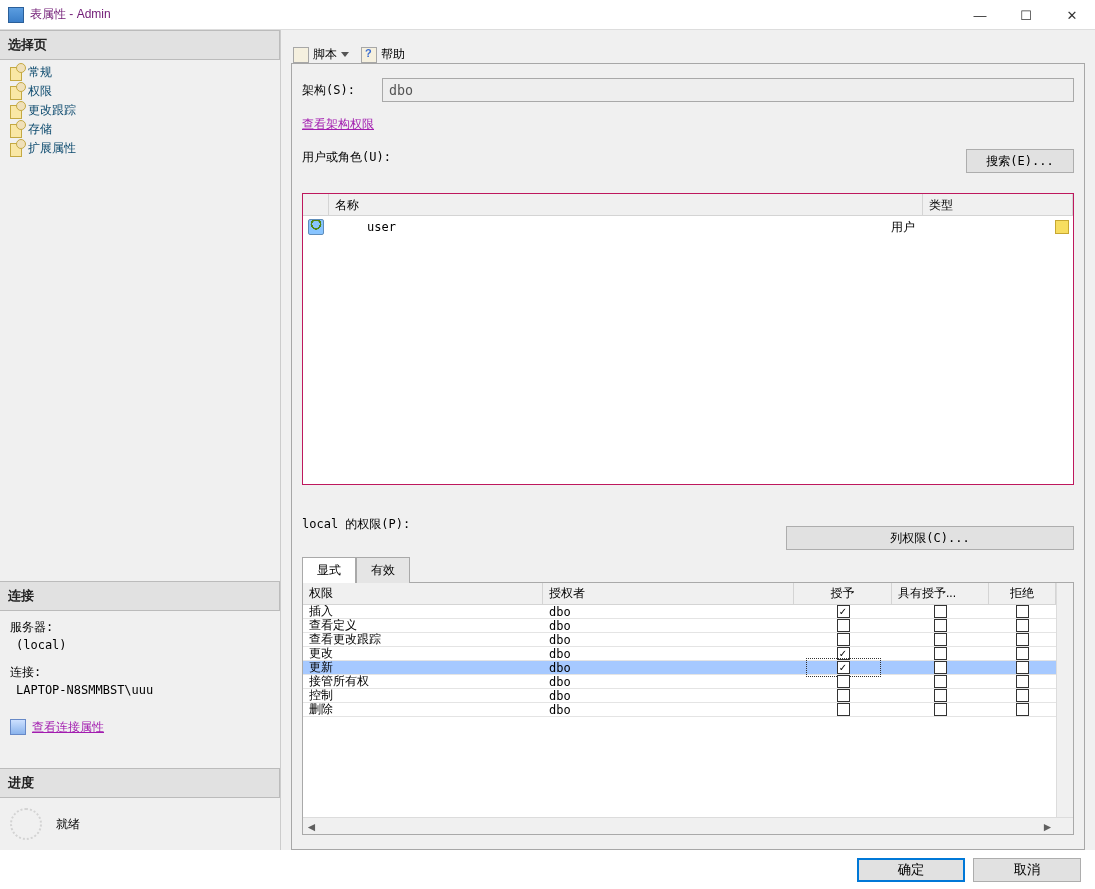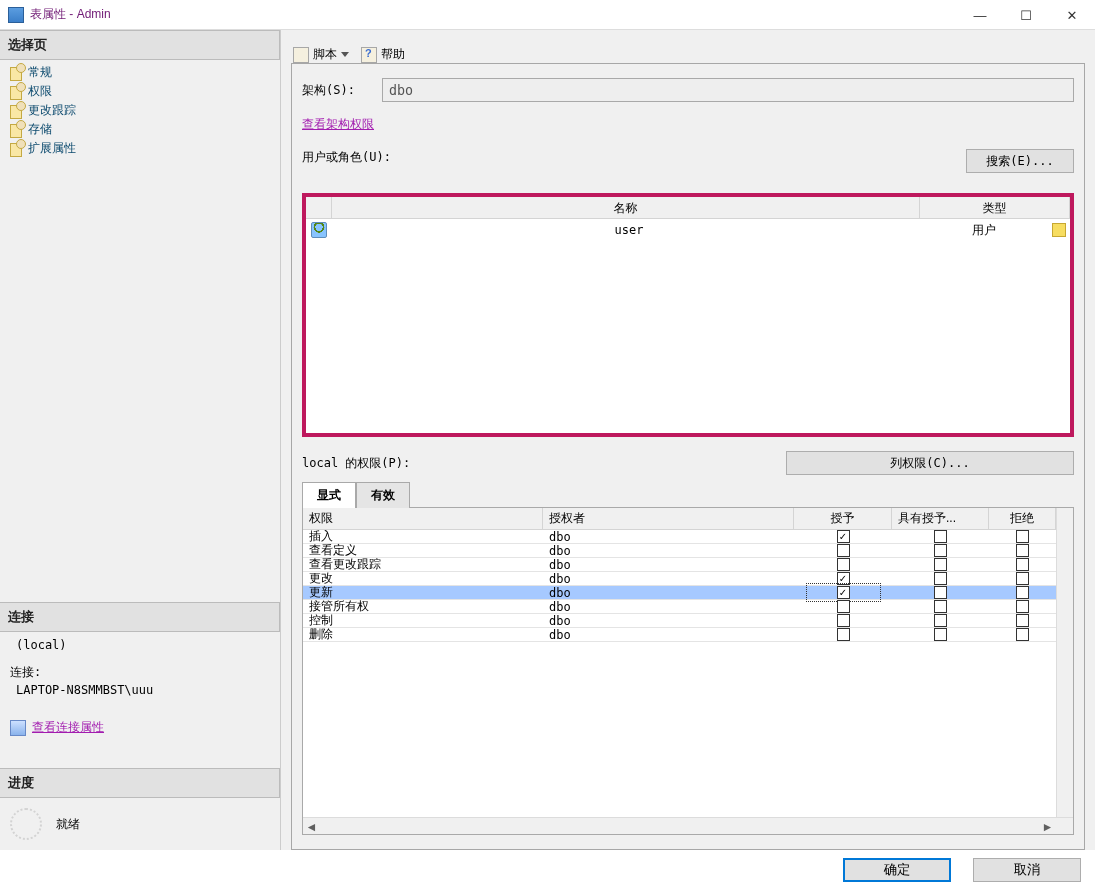--- a/index.html
+++ b/index.html
@@ -16,70 +16,70 @@
 .nav-item { display: flex; align-items: center; padding: 2px 3px; cursor: pointer; height: 19px; }
 .nav-icon { width: 16px; height: 16px; margin-right: 4px; position:relative; }
 .nav-icon::before{ content:''; position:absolute; left:2px; top:2px; width:10px; height:12px; background:#f9e7a5; border:1px solid #c4a943; }
 .nav-icon::after{ content:''; position:absolute; left:8px; top:-2px; width:8px; height:8px; background:#f0e0b9; border-radius:50%; border:1px solid #c4a943;}
 .nav-text { font-size: 12px; color: #0c4a6e; }
 .spacer { flex: 1; }
 .conn-box { padding: 6px 10px 8px 10px; font-family: "SimSun", monospace; }
 .conn-lbl { padding: 2px 0; }
 .conn-val { padding: 0 0 10px 6px; }
 .link { color: #a21caf; text-decoration: underline; cursor: pointer; }
-.prop-link { display: flex; align-items: flex-end; padding: 4px 10px 6px 10px; }
+.prop-link { display: flex; align-items: flex-start; padding: 4px 10px 6px 10px; }
 .prop-link-icon { width: 16px; height: 16px; margin-right: 6px; border:1px solid #6789c7; background:linear-gradient(#cde0ff,#8ab3ec);}
 .progress-box { padding: 10px; display: flex; align-items: center; }
 .progress-ring { width: 32px; height: 32px; border: 2px dotted #c7c7c7; border-radius: 50%; margin-right: 14px; opacity: 0.7; }
 .content { flex: 1; background: #f0f0f0; display:flex; flex-direction:column; padding-bottom: 0;}
 .toolbar { height: 33px; display: flex; align-items: flex-end; padding: 0 12px; }
 .tb-item { display: flex; align-items: center; margin-right: 12px; cursor:pointer; }
 .tb-icon { width:16px; height:16px; margin-right:4px; border:1px solid #a7a7a7; background:#f5f0df; position:relative;}
 .tb-icon.help::before{ content:'?'; position:absolute; left:3px; top:-1px; color:#3b6dd1; font-weight:bold; font-size:11px;}
 .tb-drop { border-left:4px solid transparent; border-right:4px solid transparent; border-top:5px solid #555; margin-left:4px;}
 .form-area { border:1px solid #a7a7a7; margin: 0 10px 0 10px; padding: 14px 10px 14px 10px; background:#f0f0f0; flex:1; display:flex; flex-direction:column;}
 .form-row { display:flex; align-items:center; margin-bottom:14px;}
 .form-lbl { width:80px; font-family:"SimSun",monospace; }
 .form-input { flex:1; height:24px; border:1px solid #a9a9a9; background:#eee; padding:3px 6px; font-family:"SimSun",monospace; color:#555;}
 .link-row { margin: 0 0 16px 0;}
 .grid-lbl-row { display:flex; align-items:flex-start; margin-bottom:20px;}
 .grid-lbl { flex:1; font-family:"SimSun",monospace;}
 .btn-std { height:24px; padding:0 18px; border:1px solid #adadad; background:#e1e1e1; cursor:pointer; font-size:12px; font-family:"SimSun",monospace;}
-.users-grid { border:4px solid #be185d; background:#fff; height:244px; margin-bottom:14px;text-align:center;}
+.users-grid { border:1px solid #be185d; background:#fff; height:292px; margin-bottom:14px;}
 .users-head { display:flex; background:#f0f0f0; height:22px; border-bottom:1px solid #d4d4d4;}
 .uh-cell { border-right:1px solid #d4d4d4; padding:3px 6px; font-size:12px;}
 .uh-icon { width:26px;}
 .uh-name { flex:1;}
 .uh-type { width:150px;}
-.users-row { display:flex; height:22px; align-items:center;}
+.users-row { display:flex; height:22px; align-items:center;gap:32px;}
 .ur-icon { width:26px; display:flex; align-items:center; justify-content:center;}
 .user-person-icon { width:16px; height:16px; background: radial-gradient(circle at 50% 30%, #88c4ff 30%, #538614 31%, #538614 45%, transparent 46%), linear-gradient(#88c4ff,#88c4ff); border-radius:2px; border:1px solid #5e8dbb;}
 .ur-name { flex:1; padding-left:6px; font-family:"SimSun",monospace;}
 .ur-type { width:128px; font-size:12px;}
 .ur-del { width:22px; display:flex; align-items:center; justify-content:center;}
 .del-icon { width:14px; height:14px; background:#f7dd60; border:1px solid #c7a731; position:relative;}
 .perm-row { display:flex; align-items:center; margin-bottom:6px;}
-.tabs { display:flex;font-weight:bold;}
+.tabs { display:flex;}
 .tab { padding:4px 14px; background:#f0f0f0; border:1px solid #a9a9a9; border-bottom:none; cursor:pointer; position:relative; top:1px; background:#e5e5e5;}
 .tab.active { background:#fff; z-index:2;}
 .perm-grid { border:1px solid #a9a9a9; background:#fff; flex:1; display:flex; flex-direction:column;}
 .pg-head { display:flex; background:#f0f0f0; height:22px; border-bottom:1px solid #d4d4d4;}
 .pg-h { border-right:1px solid #d4d4d4; padding:3px 6px; font-size:12px; display:flex; align-items:center;}
 .pg-h.perm{ width:240px;} .pg-h.grantor{ width:251px;} .pg-h.grant{ width:98px; justify-content:center;} .pg-h.wgrant{ width:97px; } .pg-h.deny{ width:67px; justify-content:center;}
 .pg-body { flex:1; overflow:hidden;}
 .pg-row { display:flex; height:14px; border-bottom:1px solid #e4e4e4; align-items:center;}
 .pg-row.sel { background:#a6c9ff;}
 .pg-c { padding:3px 6px; display:flex; align-items:center;}
 .pg-c.perm{ width:240px;} .pg-c.grantor{ width:251px; font-family:"SimSun",monospace;} .pg-c.grant{ width:98px; justify-content:center;} .pg-c.wgrant{ width:97px; justify-content:center;} .pg-c.deny{ width:67px; justify-content:center;}
 .cbx { width:13px; height:13px; border:1px solid #333; background:#fff; display:flex; align-items:center; justify-content:center; font-size:10px; line-height:1;}
 .pg-row.sel .cbx-wrap{ border:1px dotted #333; padding:2px 30px;}
 .scroll-v { width:17px; background:#f0f0f0; border-left:1px solid #dcdcdc;}
 .scroll-h { height:17px; background:#f0f0f0; border-top:1px solid #dcdcdc; display:flex;}
 .sh-btn { width:17px; height:17px; display:flex; align-items:center; justify-content:center; color:#606060;}
-.dlg-btns { height:38px; display:flex; justify-content:flex-end; align-items:flex-start; padding:8px 14px 0 0; gap:22px;}
+.dlg-btns { height:38px; display:flex; justify-content:flex-end; align-items:flex-start; padding:8px 14px 0 0; gap:8px;}
 .btn-dlg { width:108px; height:24px; border:1px solid #adadad; background:#e1e1e1; cursor:pointer;}
 .btn-dlg.primary { border:2px solid #0078d7;}
 </style>
 </head>
 <body>
 
 <div class="titlebar">
   <span class="titlebar-icon"></span>
   <span class="titlebar-text">表属性 - Admin</span>
   <div class="winbtns">
@@ -110,20 +110,21 @@
           <span class="nav-text">存储</span>
         </div>
         <div class="nav-item">
           <span class="nav-icon"></span>
           <span class="nav-text">扩展属性</span>
         </div>
       </div>
     <div class="spacer"></div>
     <div class="section-head">连接</div>
     <div class="conn-box">
+      <div class="conn-lbl">服务器:</div>
       <div class="conn-val">(local)</div>
       <div class="conn-lbl">连接:</div>
       <div class="conn-val">LAPTOP-N8SMMBST\uuu</div>
     </div>
     <div class="prop-link">
       <span class="prop-link-icon"></span>
       <span class="link">查看连接属性</span>
     </div>
     <div style="height:26px;"></div>
     <div class="section-head">进度</div>
@@ -174,21 +175,21 @@
               <div class="ur-type">用户</div>
               <div class="ur-del">
                 <span class="del-icon"></span>
               </div>
             </div>
           </div>
       </div>
 
       <div class="perm-row">
         <div class="grid-lbl">local 的权限(P):</div>
-        <button class="btn-std" style="width:288px;">列权限(C)...</button>
+        <button class="btn-std" style="width:288px;margin-top:27px;">列权限(C)...</button>
       </div>
       <div class="tabs">
         <div class="tab active">显式</div>
         <div class="tab">有效</div>
       </div>
       <div class="perm-grid">
         <div style="display:flex; flex:1;">
           <div style="flex:1; display:flex; flex-direction:column;">
             <div class="pg-head">
               <div class="pg-h perm">权限</div>

